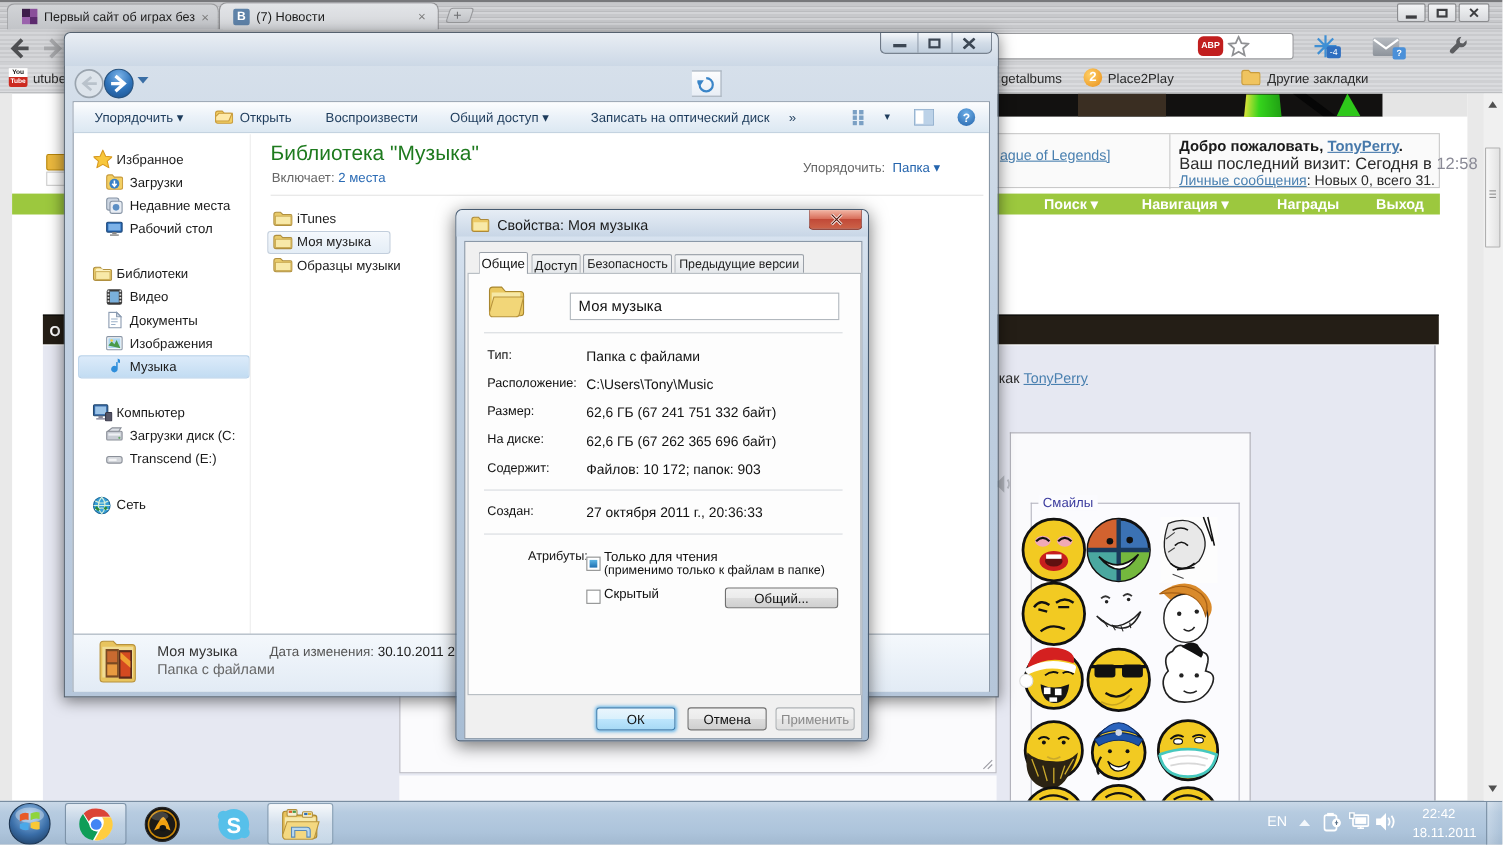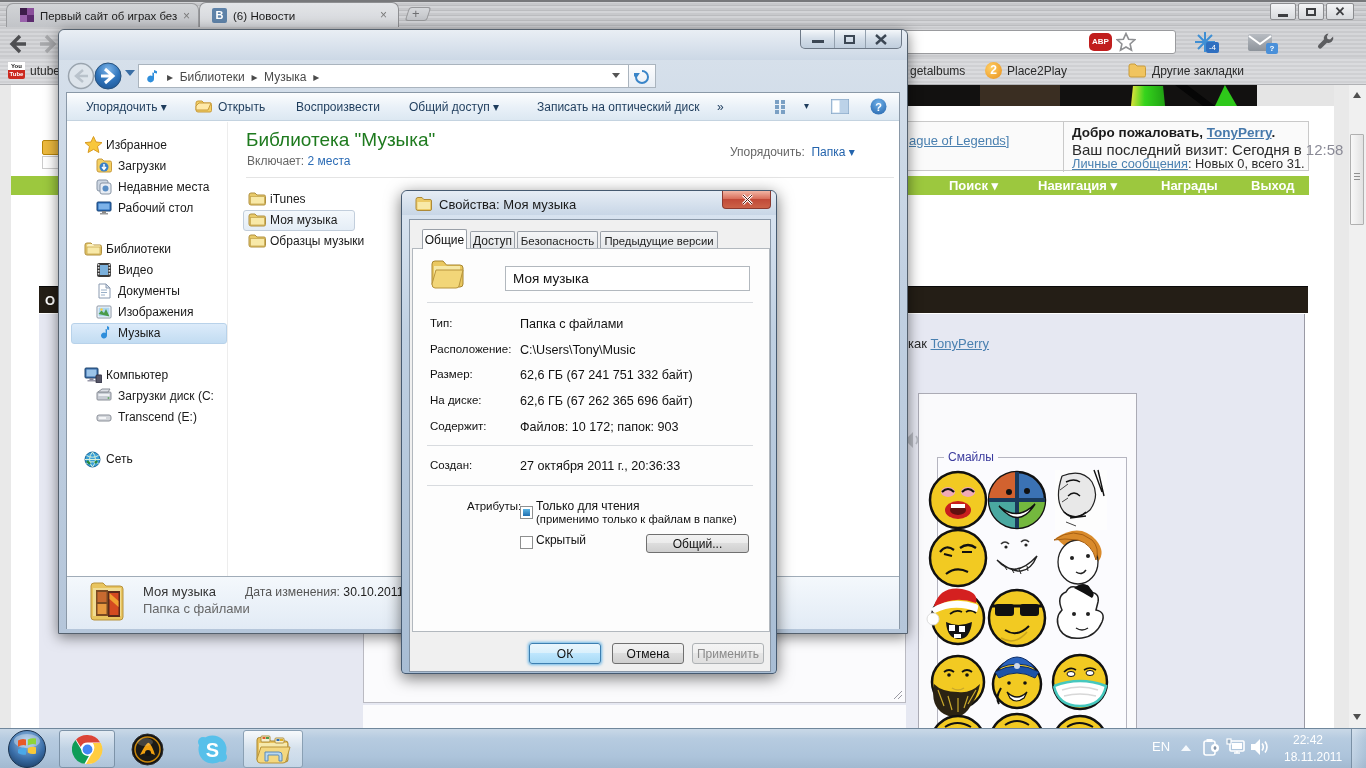--- a/index.html
+++ b/index.html
@@ -21,21 +21,21 @@
       <div class="abs" style="left:13px;top:4px;width:14px;height:14px;background:#7a3f8a;
           background:conic-gradient(#8a4f9a 0 25%,#5c2a6e 0 50%,#9a62ac 0 75%,#3d1d4a 0);"></div>
       <div class="abs" style="left:33px;top:6px;font-size:11.4px;color:#202020;white-space:nowrap;">Первый сайт об играх без</div>
       <div class="abs" style="left:176px;top:5px;font-size:12px;color:#7a7a7a;">×</div>
     </div>
 
     <div class="abs" style="left:199px;top:2px;width:200px;height:25px;border-radius:7px 7px 0 0;
         background:linear-gradient(#e3e5e8,#d4d6da);border:1px solid #8e8f92;border-bottom:none;">
       <div class="abs" style="left:12px;top:5px;width:15px;height:15px;background:#5e82a8;border-radius:2px;
           color:#fff;font-size:11px;font-weight:bold;text-align:center;line-height:15px;">B</div>
-      <div class="abs" style="left:33px;top:6px;font-size:11.6px;color:#1a1a1a;white-space:nowrap;">(6) Новости</div>
+      <div class="abs" style="left:33px;top:6px;font-size:11.6px;color:#1a1a1a;white-space:nowrap;">(7) Новости</div>
       <div class="abs" style="left:180px;top:5px;font-size:12px;color:#7a7a7a;">×</div>
     </div>
 
     <div class="abs" style="left:407px;top:7px;width:22px;height:14px;border-radius:3px;transform:skewX(-18deg);
         background:linear-gradient(#d6d8db,#c2c4c8);border:1px solid #97989b;"></div>
     <div class="abs" style="left:412px;top:6px;font-size:13px;color:#6e6f72;">+</div>
 
     <div class="abs" style="left:1270px;top:3px;width:26px;height:17px;background:linear-gradient(#f3f4f6,#d8dadd);border:1px solid #8b8c8f;border-radius:2px;">
       <div class="abs" style="left:7px;top:10px;width:10px;height:3px;background:#3d3e41;"></div>
     </div>
@@ -297,27 +297,20 @@
       <defs>
           <radialGradient id="fwdgrad" cx="0.5" cy="0.25" r="0.9">
         <stop offset="0" stop-color="#7db4e8"></stop>
             <stop offset="0.5" stop-color="#2f74bb"></stop>
             <stop offset="1" stop-color="#1b4e8a"></stop>
       </radialGradient>
         </defs>
     </svg>
     <div class="abs" style="left:66px;top:40px;width:0;height:0;border-left:5px solid transparent;border-right:5px solid transparent;border-top:6px solid #3a6ea5;"></div>
 
-    <div class="abs" style="left:79px;top:34px;width:491px;height:24px;background:#fff;border:1px solid #aab4be;">
-      <svg class="abs" style="left:5px;top:4px;" width="16" height="16" viewBox="0 0 16 16">
-        <path d="M10 1 v9 a3.4 3.4 0 1 1 -1.6 -2.9 V3.5 L13 4.6 V2.2 Z" fill="#2f8edb"></path>
-      </svg>
-      <div class="abs" style="left:28px;top:5px;font-size:12px;color:#4a4a4a;">▸&nbsp;&nbsp;Библиотеки&nbsp;&nbsp;▸&nbsp;&nbsp;Музыка&nbsp;&nbsp;▸</div>
-      <div class="abs" style="right:8px;top:8px;width:0;height:0;border-left:4px solid transparent;border-right:4px solid transparent;border-top:5px solid #555;"></div>
-    </div>
     <div class="abs" style="left:570px;top:34px;width:27px;height:24px;background:linear-gradient(#fdfdfe,#e8eef5);border:1px solid #aab4be;border-left:none;">
       <svg class="abs" style="left:5px;top:4px;" width="16" height="16" viewBox="0 0 16 16">
         <path d="M8 2 a6 6 0 1 1 -6 6 M2 8 l-2 -3 h4 z" fill="none" stroke="#3a85c8" stroke-width="2"></path>
         <path d="M2 8 l-2 -3.4 h4.2 z" fill="#3a85c8"></path>
       </svg>
     </div>
 
 
     <div class="abs" style="left:7px;top:62px;width:834px;height:537px;background:#fff;border:1px solid #8a98a7;"></div>
 
@@ -490,21 +483,21 @@
         <rect x="19" y="11" width="12" height="26" fill="#5a2a1a"></rect>
         <rect x="20.5" y="13" width="9" height="22" fill="#d44a20"></rect>
         <path d="M20.5 13 l9 8 v6 l-9 -8 z" fill="#f0a030"></path>
       </svg>
       <div class="abs" style="left:76px;top:7px;font-size:13px;color:#333;">Моя музыка</div>
       <div class="abs" style="left:178px;top:8px;font-size:12.2px;color:#555;">Дата изменения: <span style="color:#222;">30.10.2011 2</span></div>
       <div class="abs" style="left:76px;top:24px;font-size:13px;color:#666;">Папка с файлами</div>
     </div>
   </div>
 
-  <div class="abs" id="dialog" style="left:401px;top:190px;width:376px;height:484px;border-radius:6px 6px 4px 4px;
+  <div class="abs" id="dialog" style="left:414px;top:190px;width:376px;height:484px;border-radius:6px 6px 4px 4px;
       background:linear-gradient(#dce6f2,#bfd0e2 30%,#a8bdd4);border:1px solid #465a70;box-shadow:0 4px 16px rgba(0,0,0,0.55);">
     <div class="abs" style="left:0;top:0;width:374px;height:24px;border-radius:6px 6px 0 0;background:linear-gradient(#e6edf5,#c8d6e6);"></div>
     <svg class="abs" style="left:13px;top:5px;" width="17" height="16" viewBox="0 0 17 16">
         <path d="M1 3.5 q0-2 2-2 h4 l1.8 2 h6.2 q1.5 0 1.5 1.5 v8 q0 1.5-1.5 1.5 h-12 q-2 0-2-2 z" fill="#ecca66" stroke="#ad8a38"></path>
         <path d="M2.5 6 h12.5 v7 h-12.5 z" fill="#f8e9a8"></path>
       </svg>
     <div class="abs" style="left:37px;top:6px;font-size:13px;color:#1a1a1a;">Свойства: Моя музыка</div>
 
     <div class="abs" style="left:320px;top:0;width:49px;height:18px;border-radius:0 0 4px 4px;border:1px solid #8c3a30;border-top:none;
         background:linear-gradient(#f2b5a4,#d9705c 45%,#c14a38 50%,#cc6248);">

